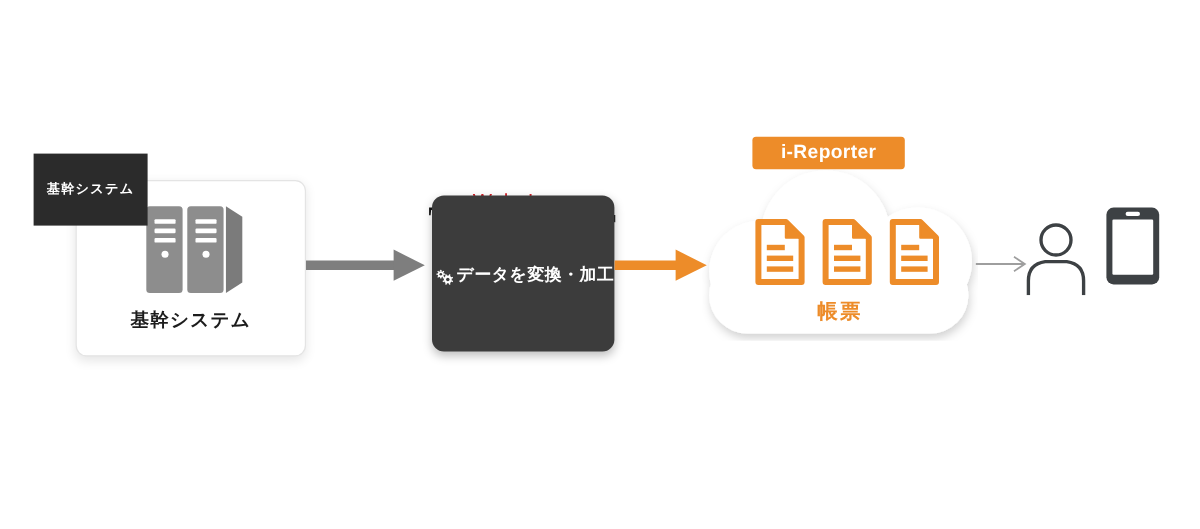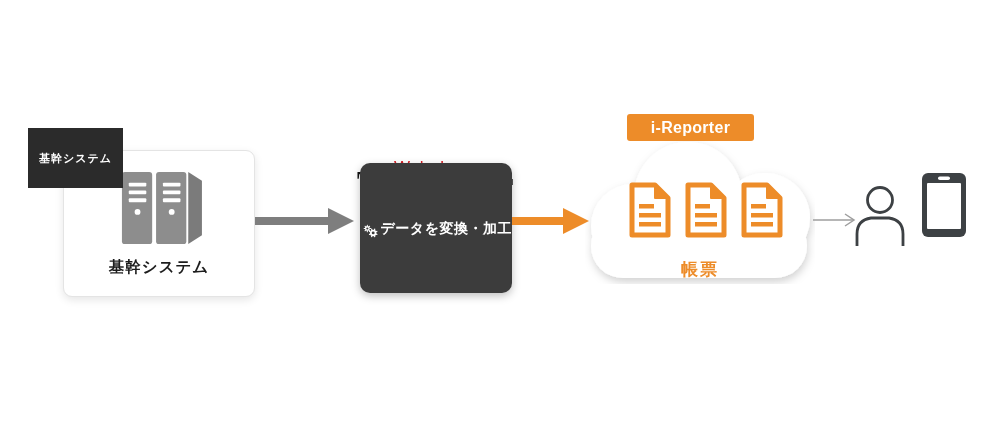--- a/index.html
+++ b/index.html
@@ -61,21 +61,21 @@
   
   .rep-label{
     position:absolute;left:627px;top:114px;width:127px;height:27px;z-index:3;
     background:var(--orange);border-radius:3px;
     display:flex;align-items:center;justify-content:center;
     color:#fff;font-size:16px;font-weight:bold;letter-spacing:.3px;
   }
   .cloud-wrap{position:absolute;left:585px;top:134px;width:230px;height:150px;z-index:1;}
   .docs-row{position:absolute;left:627px;top:182px;display:flex;gap:10px;z-index:2;}
   .rep-caption{
-    position:absolute;left:585px;top:258px;width:230px;z-index:2;
+    position:absolute;left:585px;top:248px;width:230px;z-index:2;
     text-align:center;color:var(--orange);font-size:17px;font-weight:bold;letter-spacing:2px;
   }
 
   
   .arrow{position:absolute;z-index:2;}
   .arrow-1{left:255px;top:207px;}
   .arrow-2{left:512px;top:207px;}
   .arrow-3{left:813px;top:212px;}
 
   

